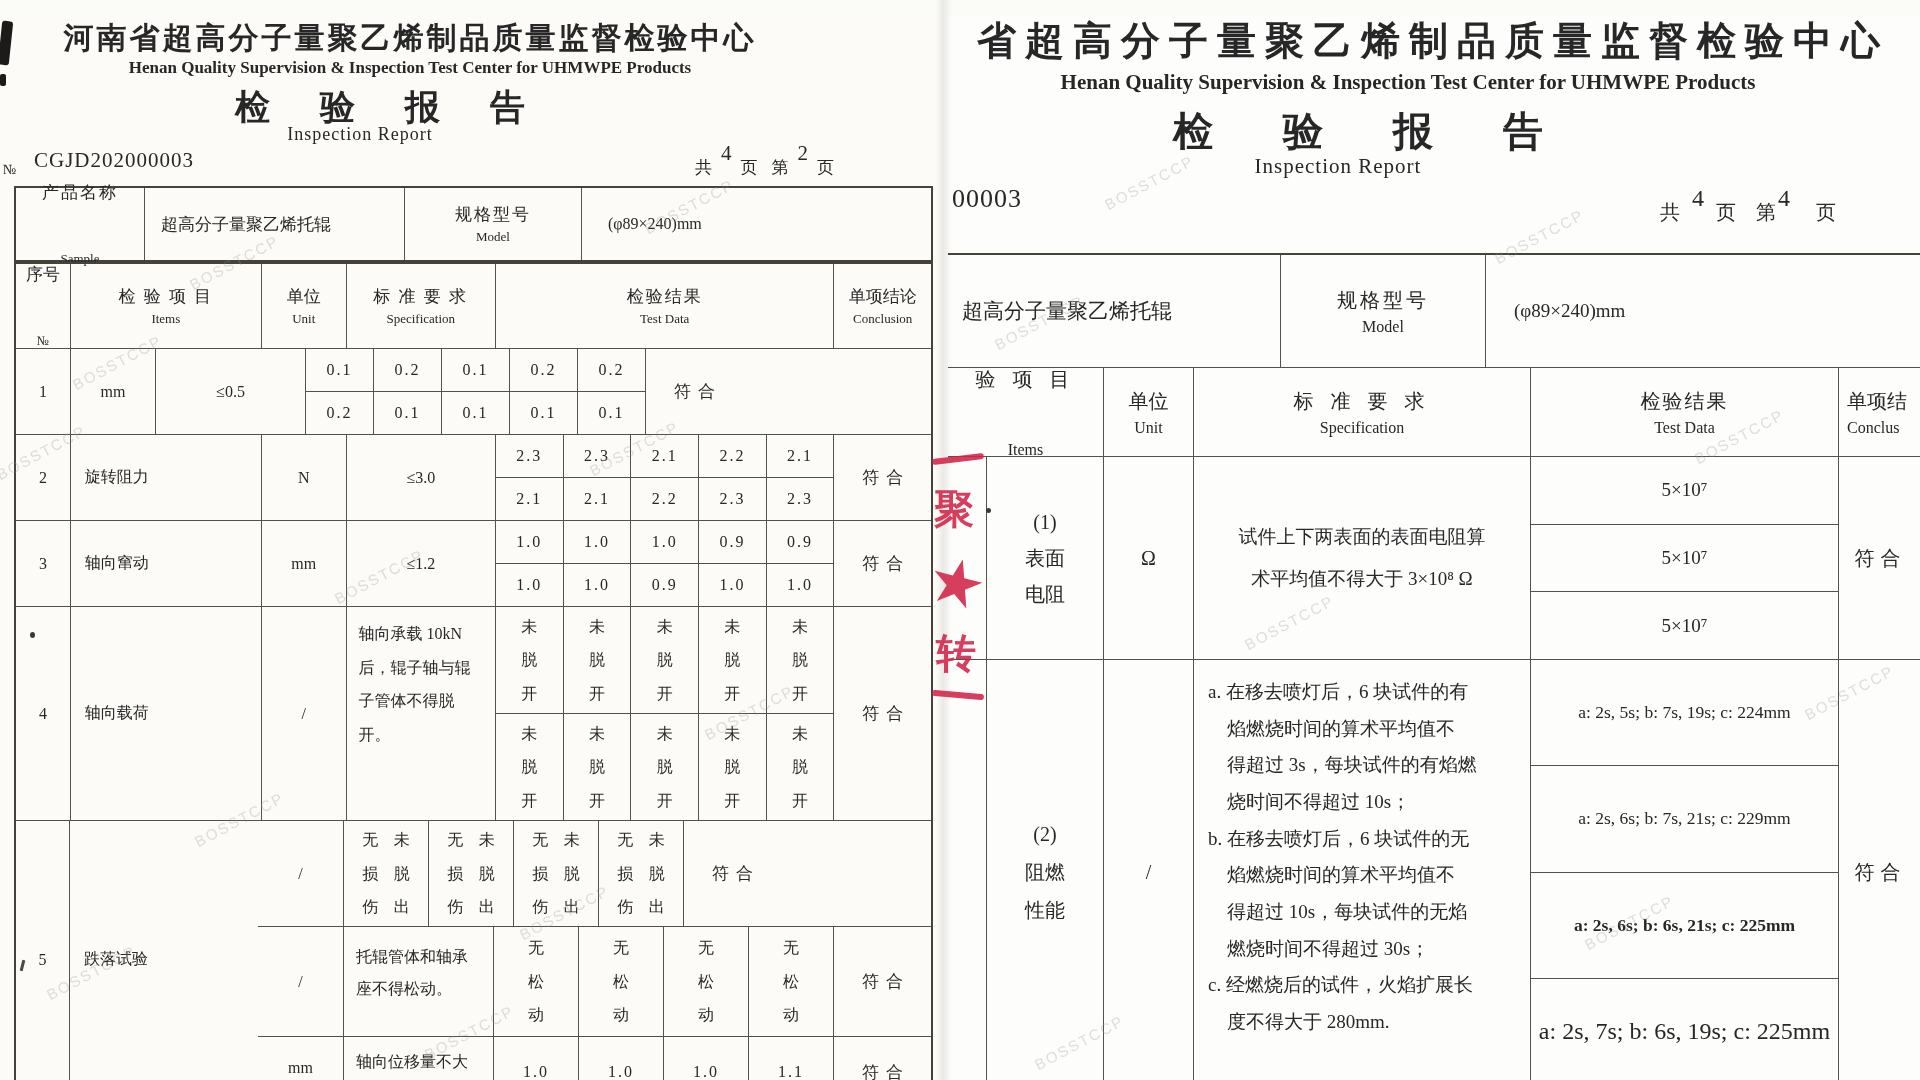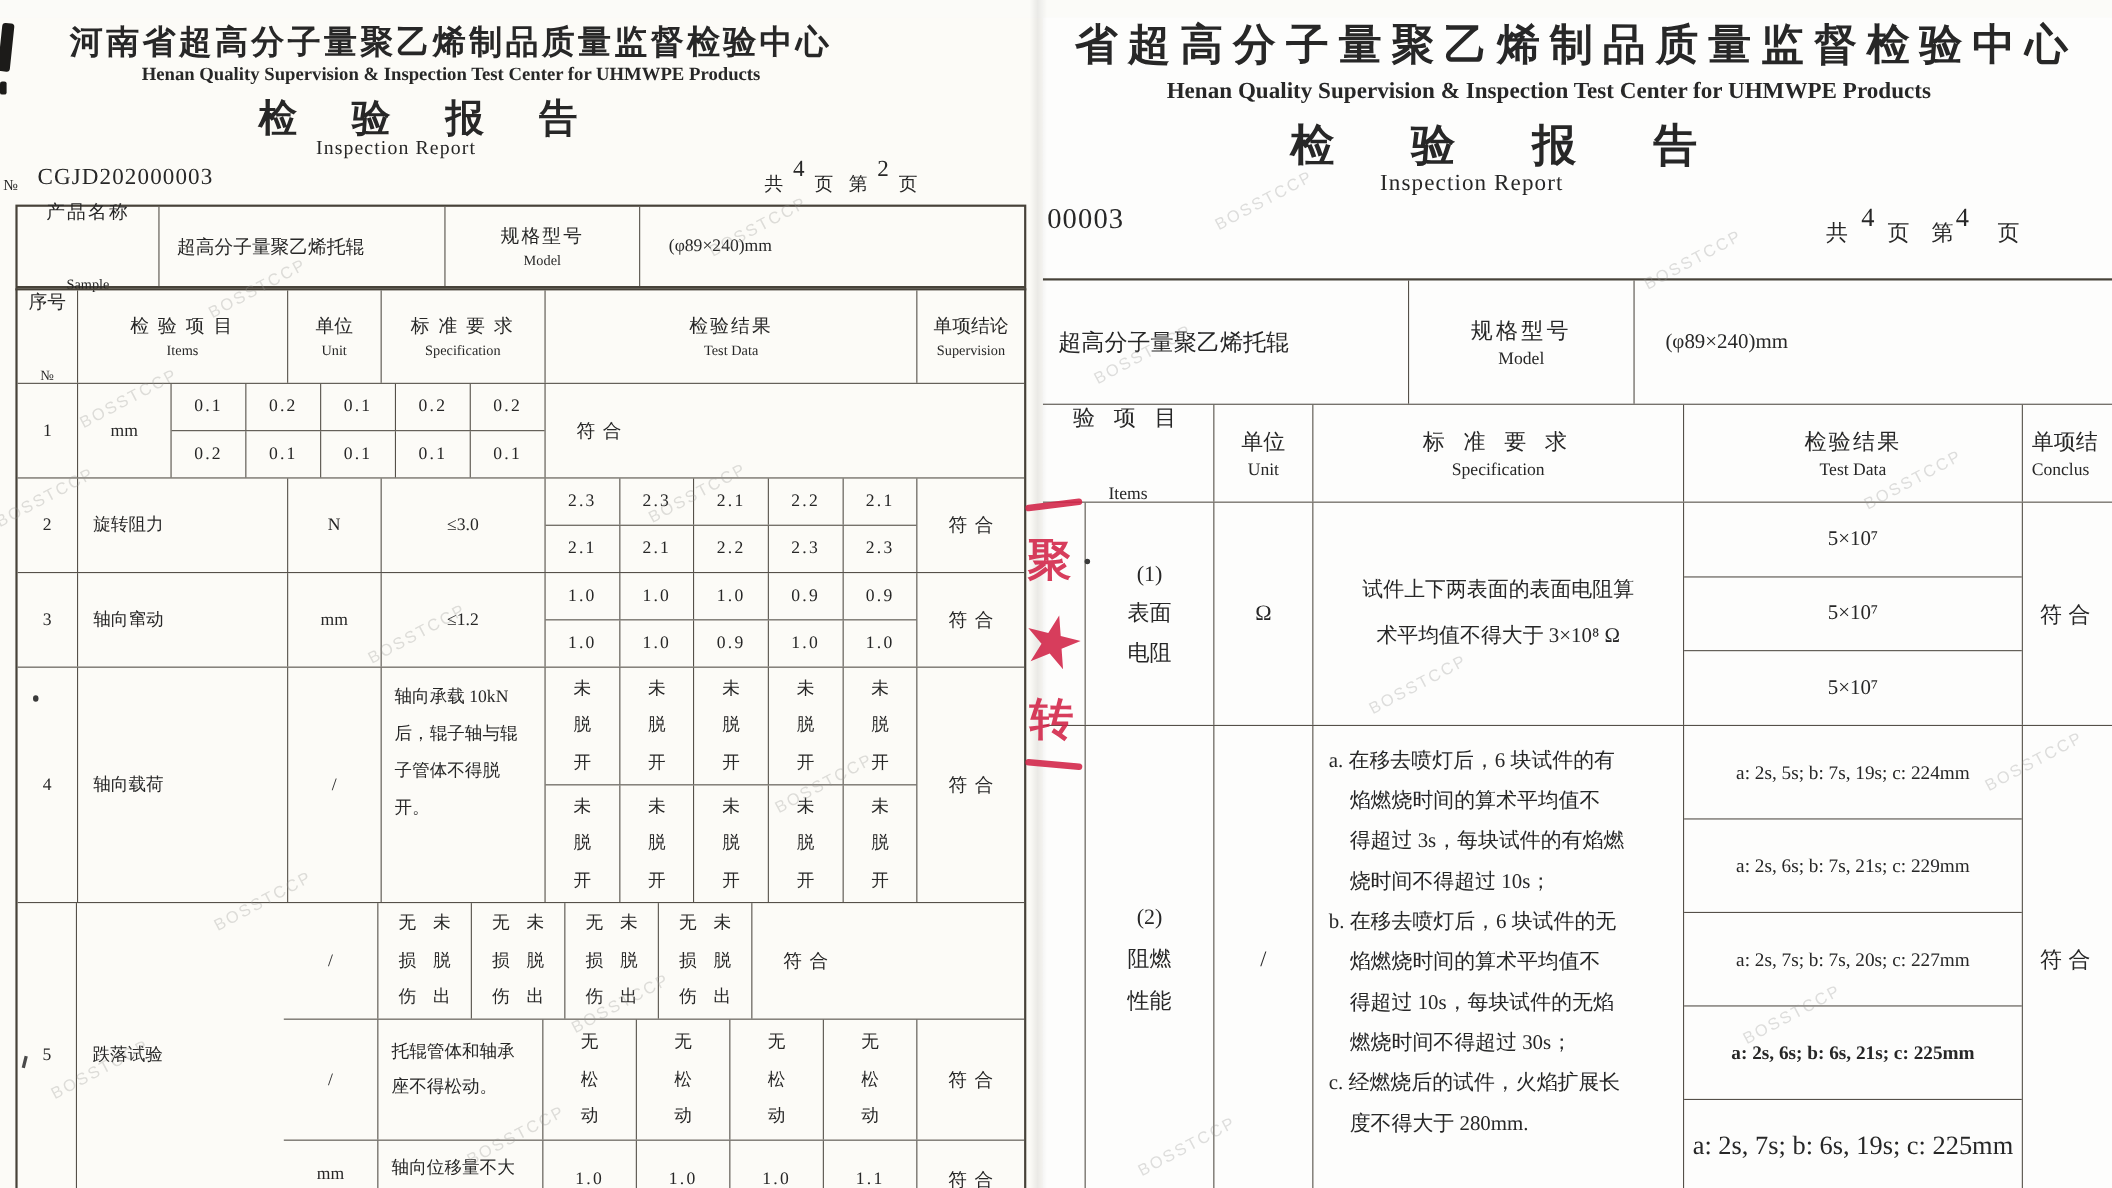--- a/index.html
+++ b/index.html
@@ -113,27 +113,28 @@
       <div class="cell c-spec">
         <div class="hcn">标 准 要 求</div>
         <div class="hen">Specification</div>
       </div>
       <div class="cell c-data">
         <div class="hcn">检验结果</div>
         <div class="hen">Test Data</div>
       </div>
       <div class="cell c-conc">
         <div class="hcn" style="letter-spacing:0;">单项结论</div>
-        <div class="hen">Supervision</div>
+        <div class="hen">Conclusion</div>
       </div>
     </div>
 
     <div class="trow" style="height:86px;">
       <div class="cell c-no cn16">1</div>
       <div class="cell c-unit cn16">mm</div>
+      <div class="cell c-spec cn16">≤0.5</div>
       <div class="cell c-data stack">
         <div class="srow">
           <div class="dcell tdat">0.1</div>
           <div class="dcell tdat">0.2</div>
           <div class="dcell tdat">0.1</div>
           <div class="dcell tdat">0.2</div>
           <div class="dcell tdat">0.2</div>
         </div>
         <div class="srow">
           <div class="dcell tdat">0.2</div>
@@ -427,23 +428,20 @@
 度不得大于 280mm.</div>
       </div>
       <div class="cell r-data stack">
         <div class="srow">
             <div class="dcell" style="font-size:17.5px;">a: 2s, 5s; b: 7s, 19s; c: 224mm</div>
           </div>
         <div class="srow">
             <div class="dcell" style="font-size:17.5px;">a: 2s, 6s; b: 7s, 21s; c: 229mm</div>
           </div>
         <div class="srow">
-            <div class="dcell" style="font-size:17.5px;">a: 2s, 7s; b: 7s, 20s; c: 227mm</div>
-          </div>
-        <div class="srow">
             <div class="dcell" style="font-size:17.5px;font-weight:bold;">a: 2s, 6s; b: 6s, 21s; c: 225mm</div>
           </div>
         <div class="srow">
             <div class="dcell" style="font-size:24px;">a: 2s, 7s; b: 6s, 19s; c: 225mm</div>
           </div>
       </div>
       <div class="cell r-conc" style="font-size:20px;letter-spacing:6px;text-indent:6px;">符合</div>
     </div>
 
     <div style="height:6px;background:#35322c;"></div>

